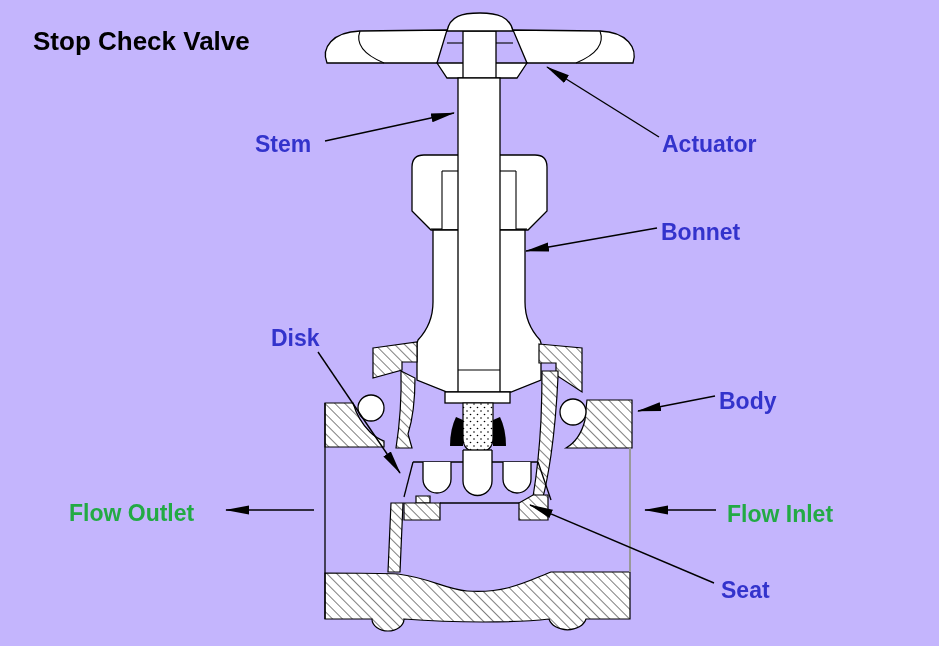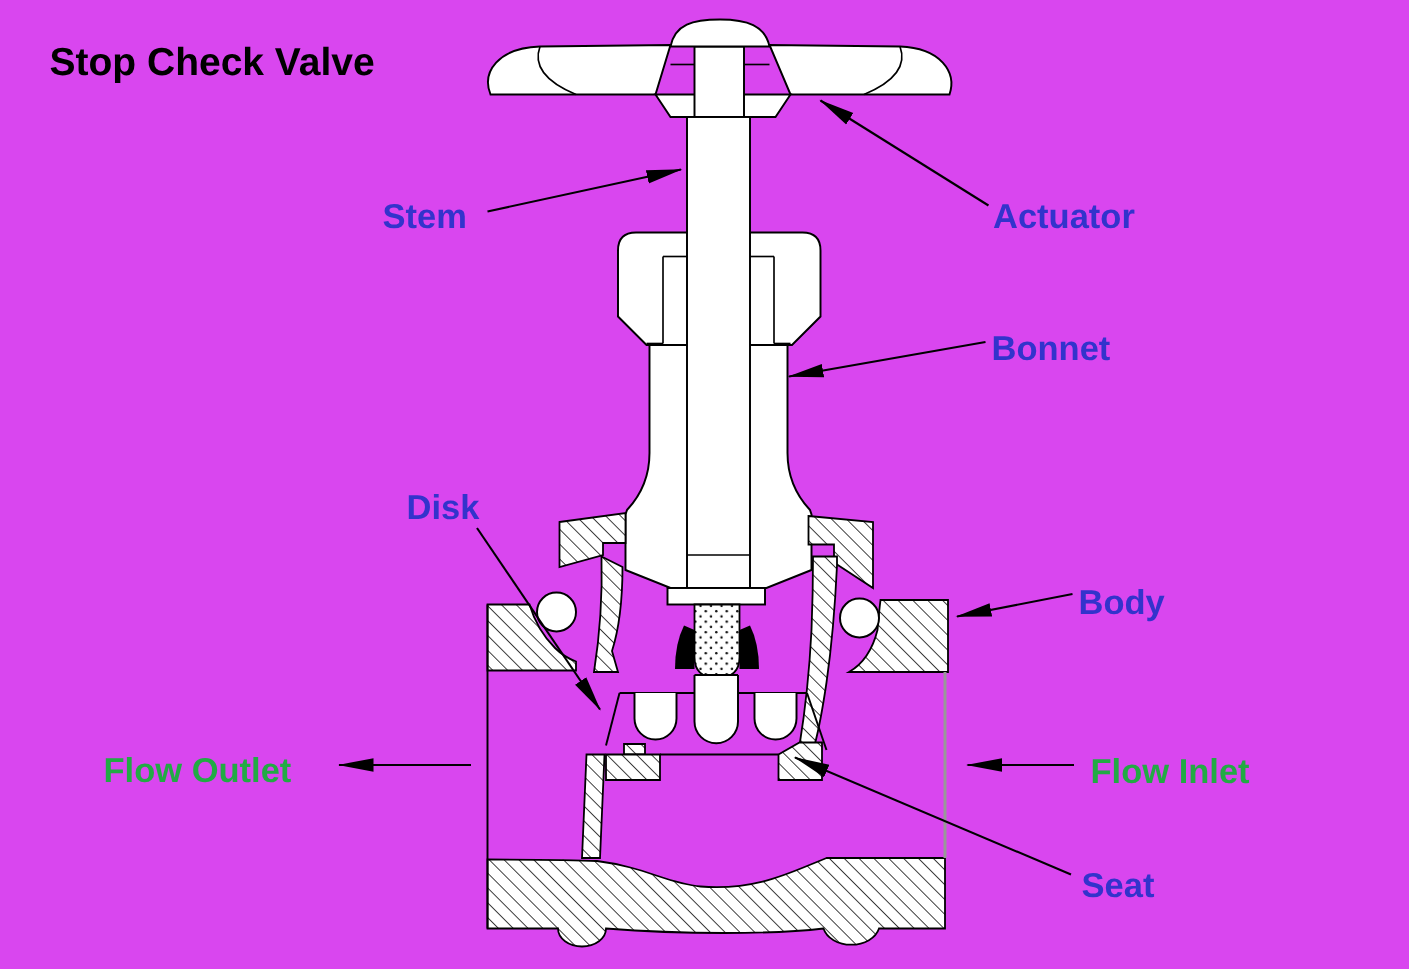--- a/index.html
+++ b/index.html
@@ -1,16 +1,16 @@
 <!DOCTYPE html>
 <html><head>
 <meta charset="utf-8">
 <style>
   html,body{margin:0;padding:0;background:#ffffff;}
-  #stage{position:relative;width:939px;height:646px;background:#d946ef;overflow:hidden;
+  #stage{position:relative;width:939px;height:646px;background:#c4b5fd;overflow:hidden;
          font-family:"Liberation Sans", sans-serif;}
   svg{position:absolute;left:0;top:0;}
   svg text{font-family:"Liberation Sans", sans-serif;font-weight:bold;}
   .title{font-size:26px;}
   .lbl{font-size:23px;}
   .ln{stroke:#000;stroke-width:1.3;fill:none;}
   .thin{stroke:#000;stroke-width:1.1;fill:none;}
   .white{fill:#ffffff;stroke:#000;stroke-width:1.3;}
   .hatch{fill:url(#hatch);stroke:#000;stroke-width:1.2;}
   .dots{fill:url(#dots);stroke:#000;stroke-width:1.2;}

